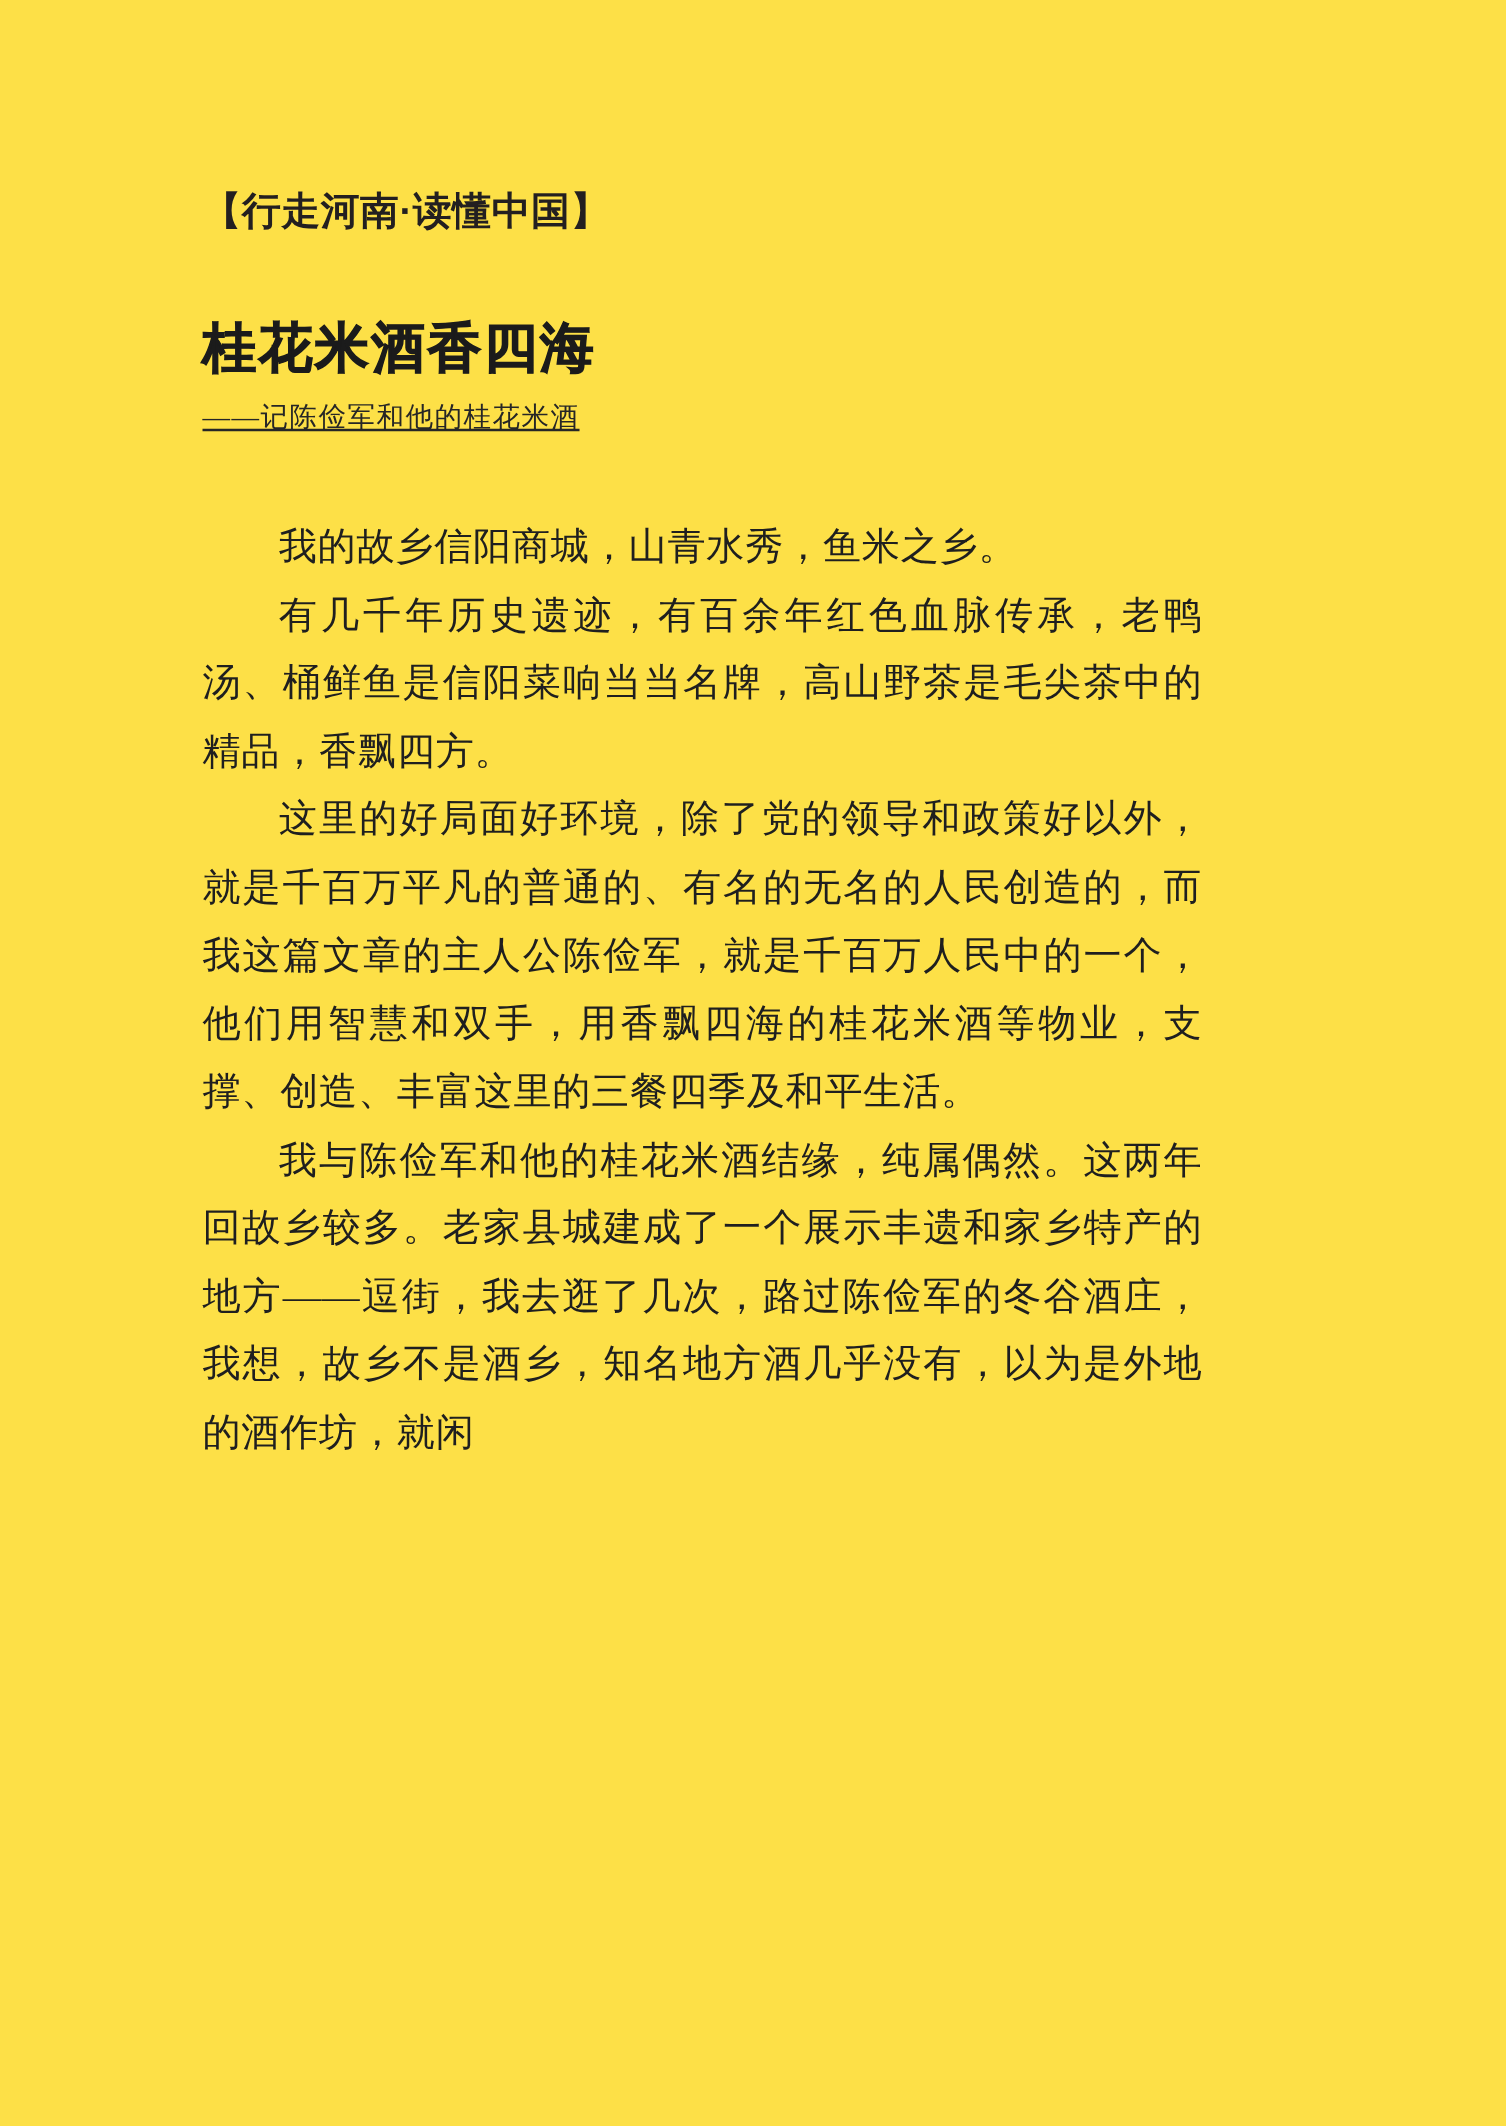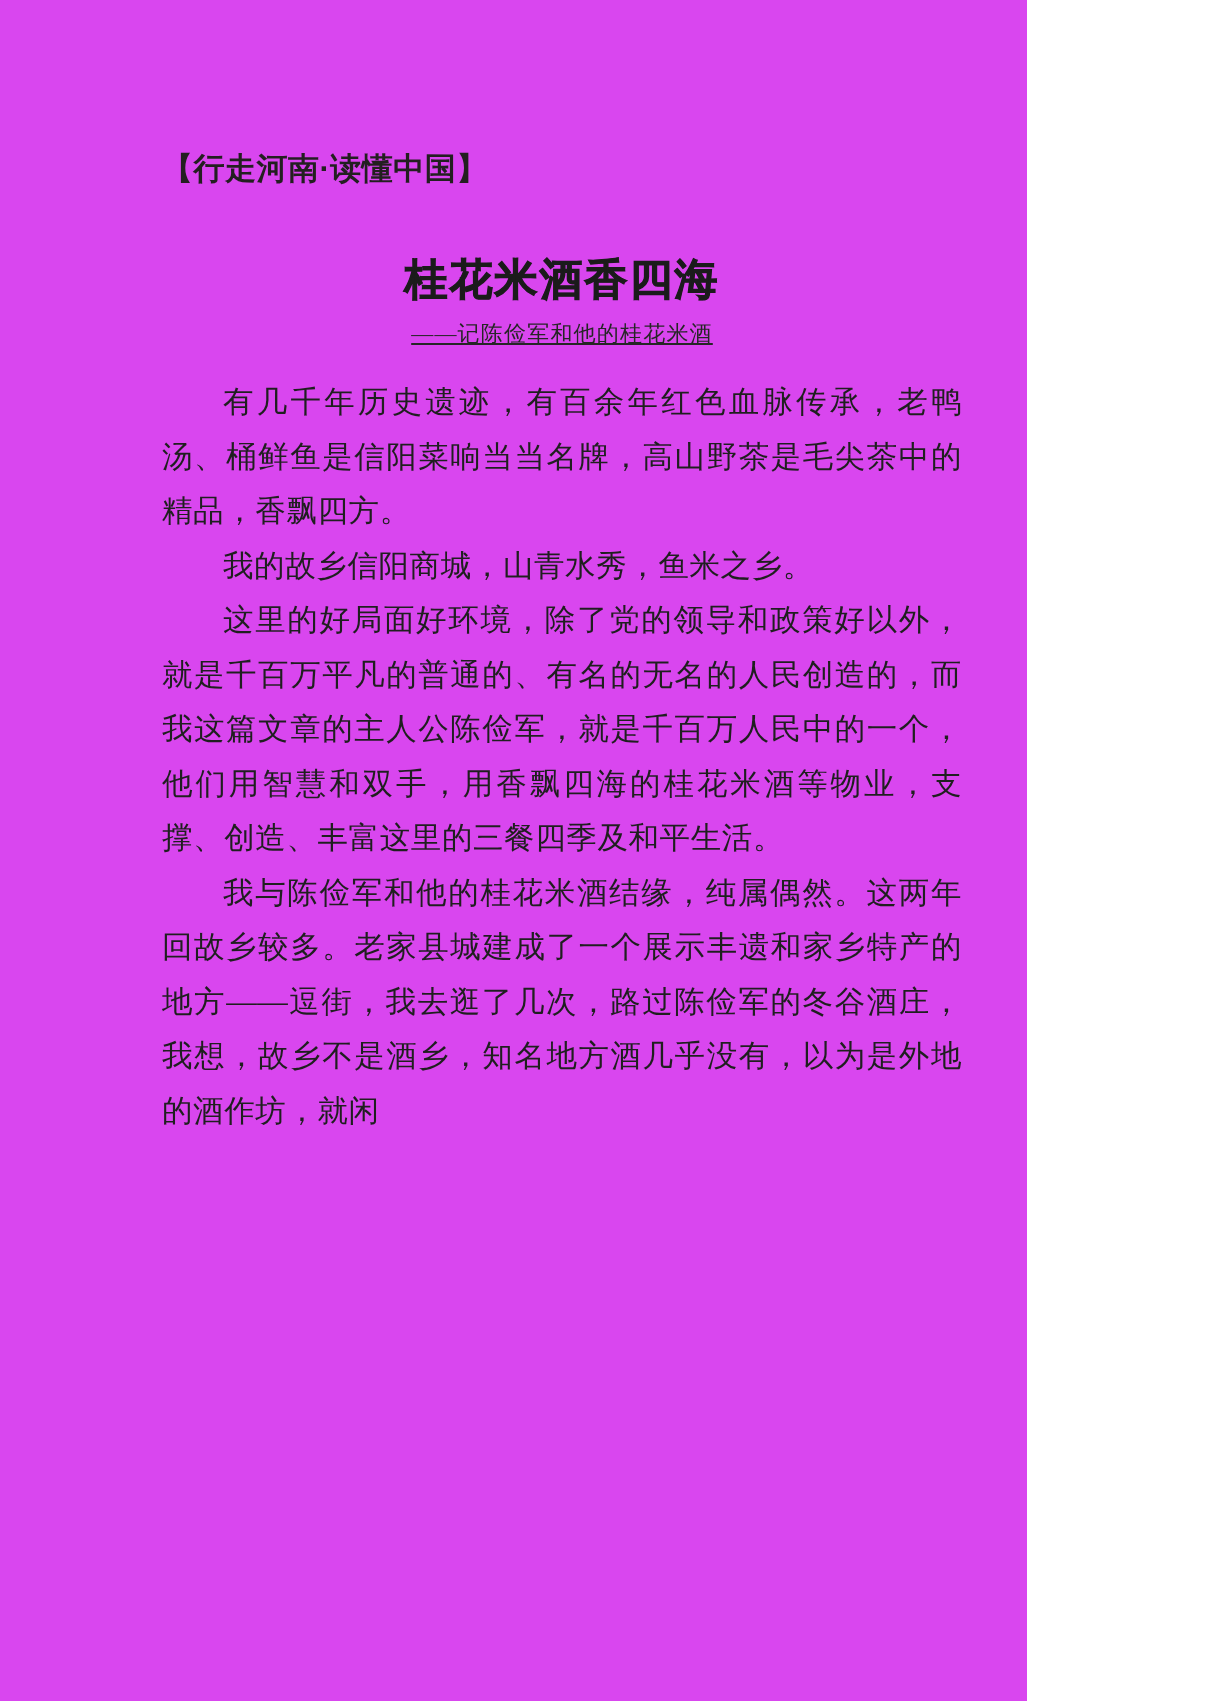--- a/index.html
+++ b/index.html
@@ -10,23 +10,23 @@
     width: 1205px;
     height: 1701px;
     background: #ffffff;
     font-family: "Liberation Serif", "DejaVu Serif", serif;
     color: #1a1a1a;
     overflow: hidden;
   }
 
   .page {
     position: relative;
-    width: 1027px;
+    width: 1205px;
     height: 1701px;
-    background: #d946ef;
+    background: #fde047;
     box-sizing: border-box;
   }
 
   .page-inner {
     position: absolute;
     left: 162px;
     top: 150px;
     width: 800px;
   }
 
@@ -37,22 +37,21 @@
     font-size: 31px;
     letter-spacing: 0.5px;
     color: #231f20;
     line-height: 1.2;
     margin: 0 0 64px 0;
     white-space: nowrap;
   }
 
   
   .title-block {
-    text-align: center;
-    margin-bottom: 25px;
+    margin-bottom: 60px;
   }
   .article-title {
     font-family: "Liberation Serif", "DejaVu Serif", serif;
     font-weight: 700;
     font-size: 43px;
     letter-spacing: 2px;
     color: #1b1b1b;
     line-height: 1.35;
     margin: 0 0 10px 0;
     -webkit-text-stroke: 0.9px #1b1b1b;
@@ -106,22 +105,22 @@
   <div class="page-inner">
 
     <div class="column-tag">【行走河南·读懂中国】</div>
 
     <div class="title-block">
       <h1 class="article-title">桂花米酒香四海</h1>
       <div class="article-subtitle">——记陈俭军和他的桂花米酒</div>
     </div>
 
     <div class="body-text">
+      <p>我的故乡信阳商城，山青水秀，鱼米之乡。</p>
       <p>有几千年历史遗迹，有百余年红色血脉传承，老鸭汤、桶鲜鱼是信阳菜响当当名牌，高山野茶是毛尖茶中的精品，香飘四方。</p>
-      <p>我的故乡信阳商城，山青水秀，鱼米之乡。</p>
       <p>这里的好局面好环境，除了党的领导和政策好以外，就是千百万平凡的普通的、有名的无名的人民创造的，而我这篇文章的主人公陈俭军，就是千百万人民中的一个，他们用智慧和双手，用香飘四海的桂花米酒等物业，支撑、创造、丰富这里的三餐四季及和平生活。</p>
       <p>我与陈俭军和他的桂花米酒结缘，纯属偶然。这两年回故乡较多。老家县城建成了一个展示丰遗和家乡特产的地方——逗街，我去逛了几次，路过陈俭军的冬谷酒庄，我想，故乡不是酒乡，知名地方酒几乎没有，以为是外地的酒作坊，就闲</p>
     </div>
 
   </div>
 
 
 </div>
 
 </body></html>

